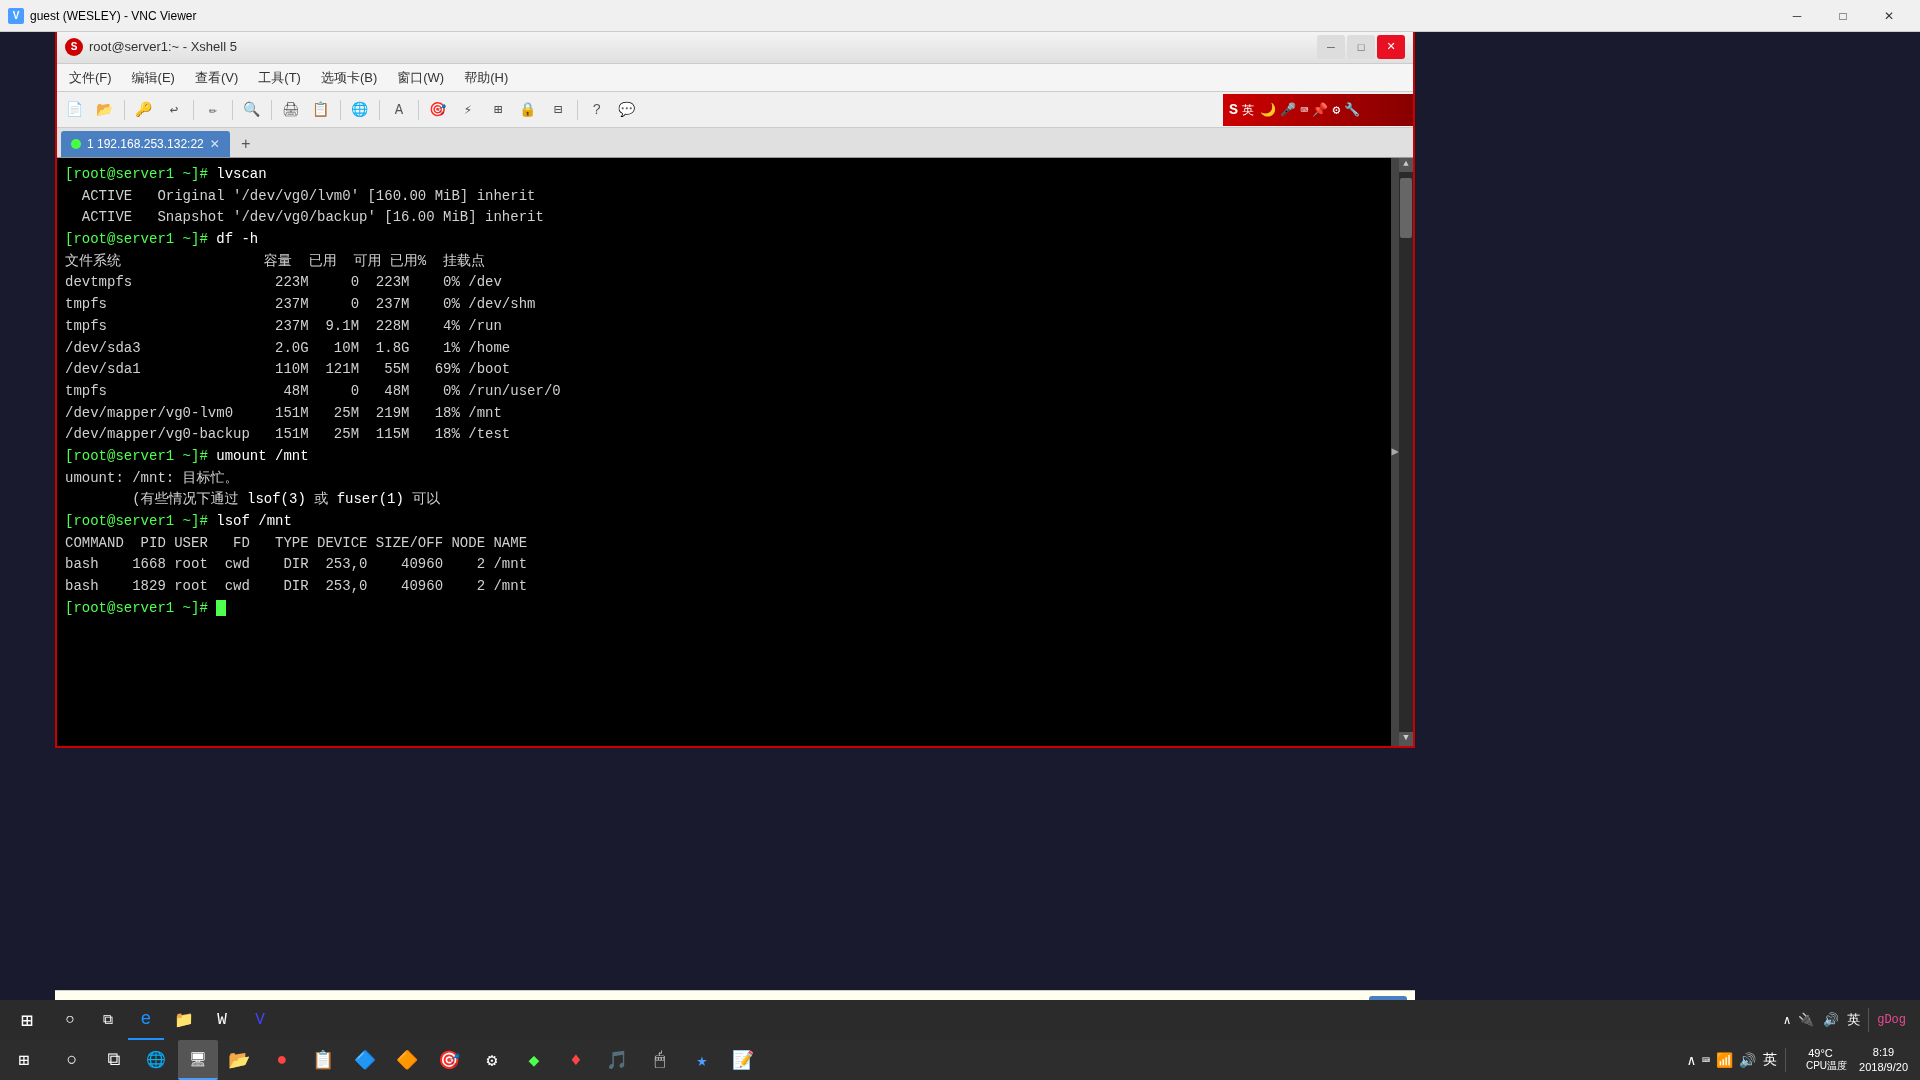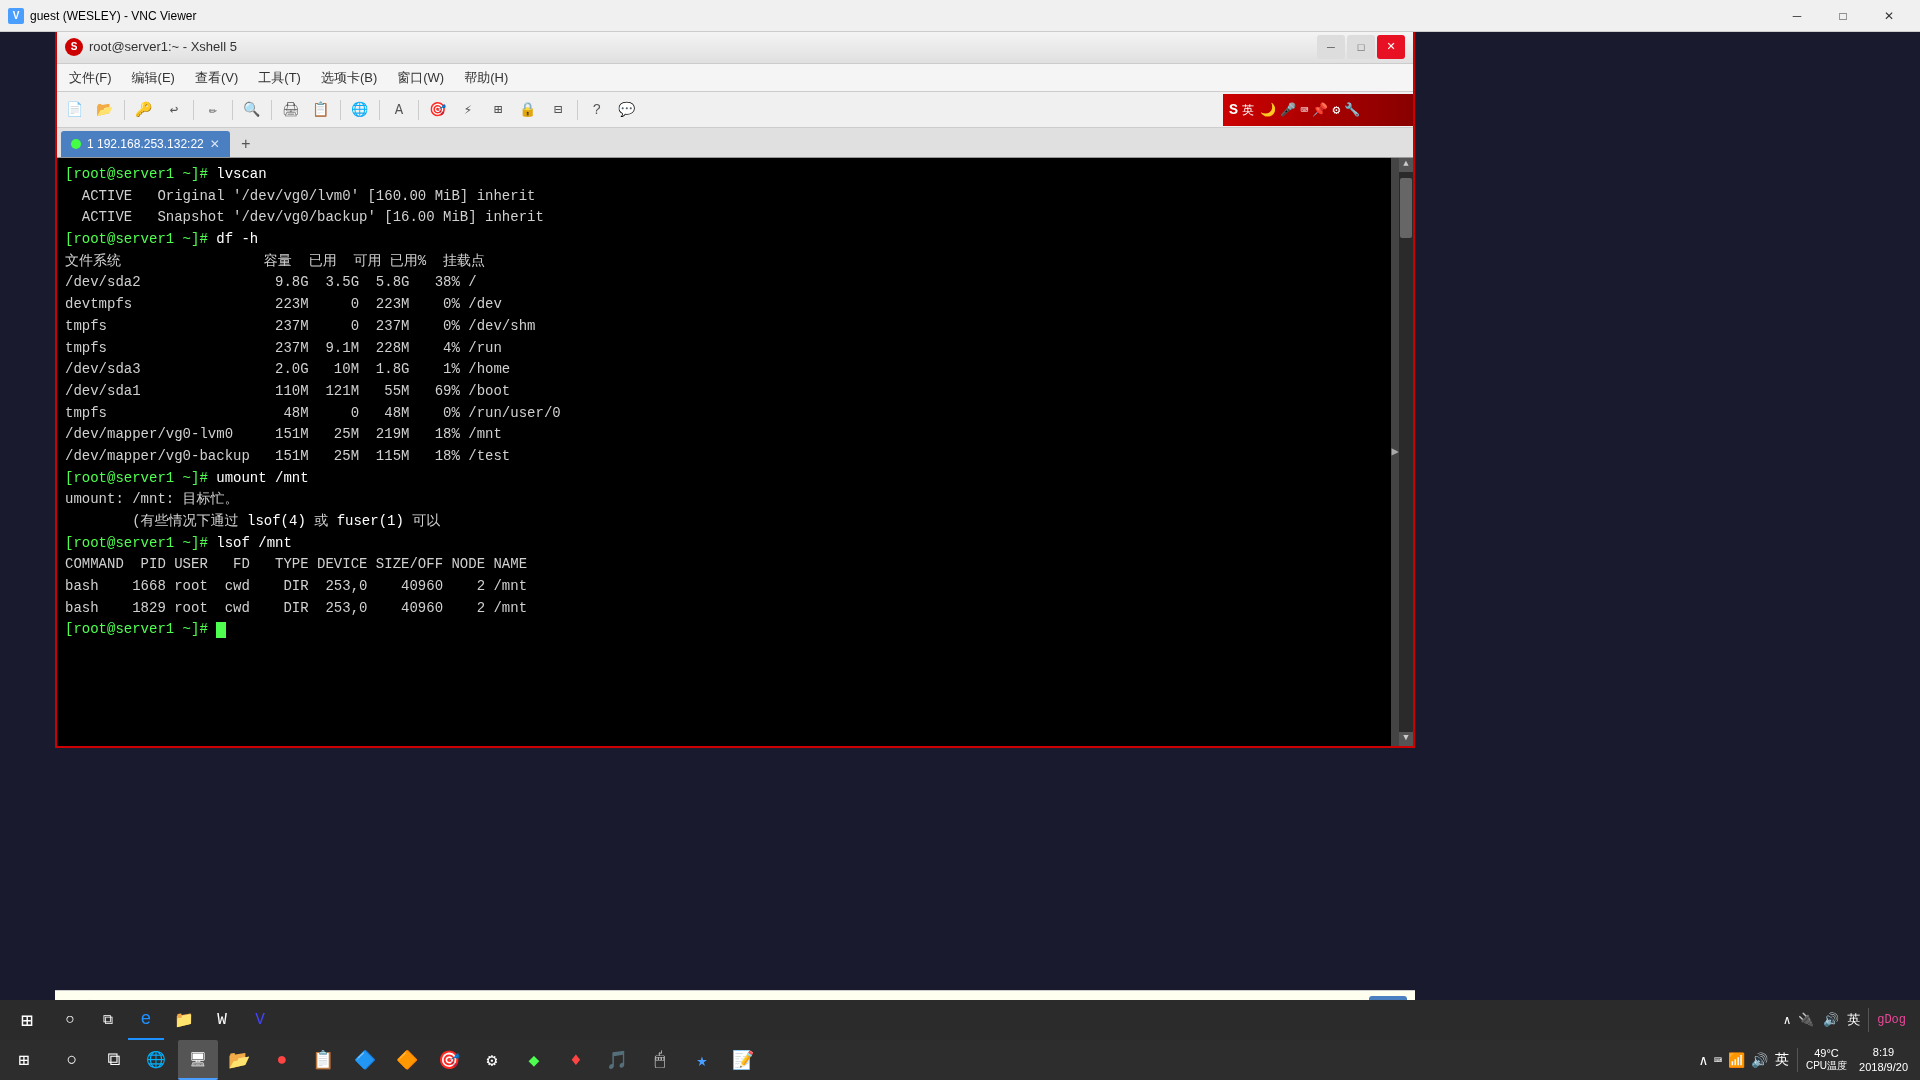--- a/index.html
+++ b/index.html
@@ -405,32 +405,31 @@
     </div>
     <div class="tab-add">+</div>
   </div>
 
   <div class="terminal" style="height:calc(100% - 34px - 28px - 36px - 30px); position:relative;font-family:Liberation Mono, monospace;">
     <div class="term-line"><span class="highlight-green">[root@server1 ~]#</span> <span class="highlight-white">lvscan</span></div>
     <div class="term-line">  ACTIVE   Original '/dev/vg0/lvm0' [160.00 MiB] inherit</div>
     <div class="term-line">  ACTIVE   Snapshot '/dev/vg0/backup' [16.00 MiB] inherit</div>
     <div class="term-line"><span class="highlight-green">[root@server1 ~]#</span> <span class="highlight-white">df -h</span></div>
     <div class="term-line">文件系统                 容量  已用  可用 已用%  挂载点</div>
-    <div class="term-line">/dev/sda2                9.8G  3.5G  5.8G   38% /</div>
     <div class="term-line">devtmpfs                 223M     0  223M    0% /dev</div>
     <div class="term-line">tmpfs                    237M     0  237M    0% /dev/shm</div>
     <div class="term-line">tmpfs                    237M  9.1M  228M    4% /run</div>
     <div class="term-line">/dev/sda3                2.0G   10M  1.8G    1% /home</div>
     <div class="term-line">/dev/sda1                110M  121M   55M   69% /boot</div>
     <div class="term-line">tmpfs                     48M     0   48M    0% /run/user/0</div>
     <div class="term-line">/dev/mapper/vg0-lvm0     151M   25M  219M   18% /mnt</div>
     <div class="term-line">/dev/mapper/vg0-backup   151M   25M  115M   18% /test</div>
     <div class="term-line"><span class="highlight-green">[root@server1 ~]#</span> <span class="highlight-white">umount /mnt</span></div>
     <div class="term-line">umount: /mnt: 目标忙。</div>
-    <div class="term-line">        (有些情况下通过 <span class="highlight-white">lsof(4)</span> 或 <span class="highlight-white">fuser(1)</span> 可以</div>
+    <div class="term-line">        (有些情况下通过 <span class="highlight-white">lsof(3)</span> 或 <span class="highlight-white">fuser(1)</span> 可以</div>
     <div class="term-line"><span class="highlight-green">[root@server1 ~]#</span> <span class="highlight-white">lsof /mnt</span></div>
     <div class="term-line">COMMAND  PID USER   FD   TYPE DEVICE SIZE/OFF NODE NAME</div>
     <div class="term-line">bash    1668 root  cwd    DIR  253,0    40960    2 /mnt</div>
     <div class="term-line">bash    1829 root  cwd    DIR  253,0    40960    2 /mnt</div>
     <div class="term-line"><span class="highlight-green">[root@server1 ~]#</span> <span style="display:inline-block;width:10px;height:16px;background:#4fff4f;vertical-align:middle;"></span></div>
 
     <div class="scrollbar">
       <div class="scrollbar-arrow top">▲</div>
       <div class="scrollbar-thumb"></div>
       <div class="scrollbar-arrow bottom">▼</div>
@@ -511,20 +510,20 @@
     <div class="taskbar-systray">
       <span class="tray-icon">∧</span>
       <span class="tray-icon">⌨</span>
       <span class="tray-icon">📶</span>
       <span class="tray-icon">🔊</span>
       <span class="tray-icon">英</span>
     </div>
     <div style="width:1px;height:24px;background:#555;"></div>
     <div class="taskbar-temp">
       <div>49°C</div>
-      <div style="font-size:10px;">CPU温度</div>
+      <div style="font-size:10px;margin-left:12px;">CPU温度</div>
     </div>
     <div class="taskbar-clock">
       <div>8:19</div>
       <div>2018/9/20</div>
     </div>
   </div>
 </div>
 
 </body></html>

